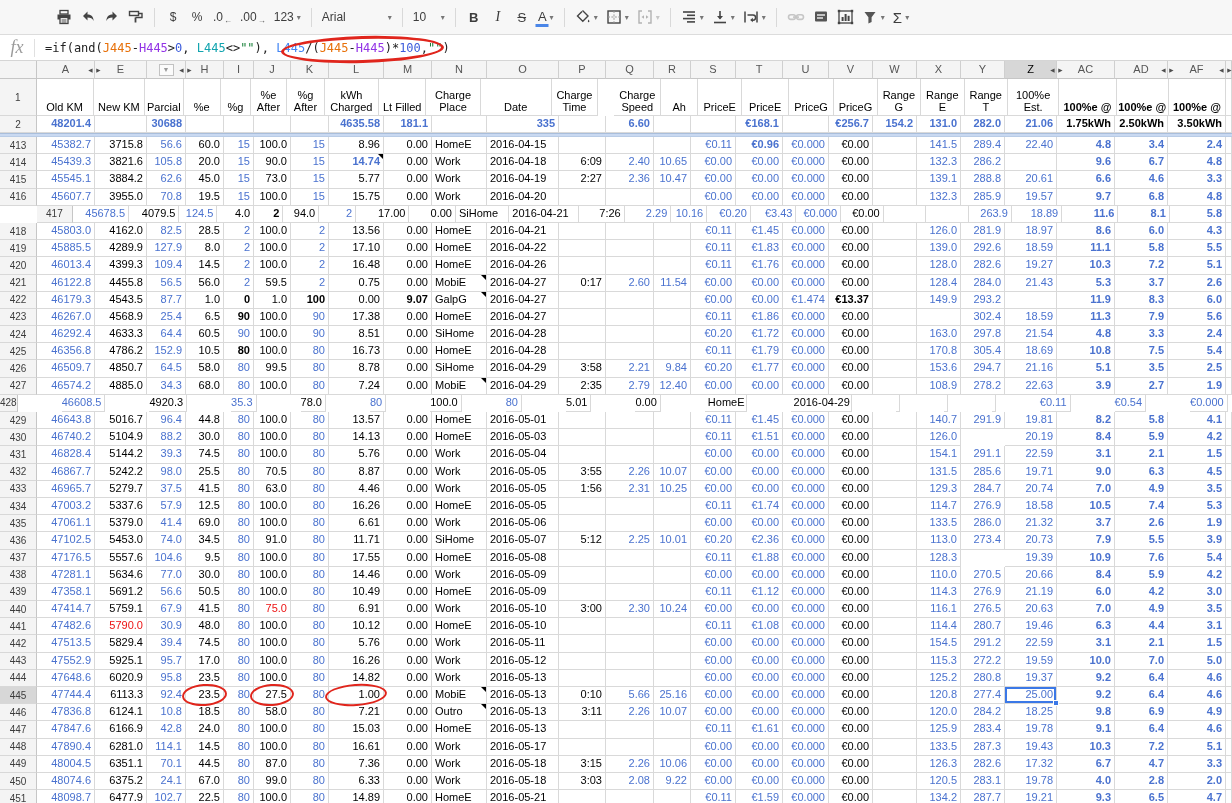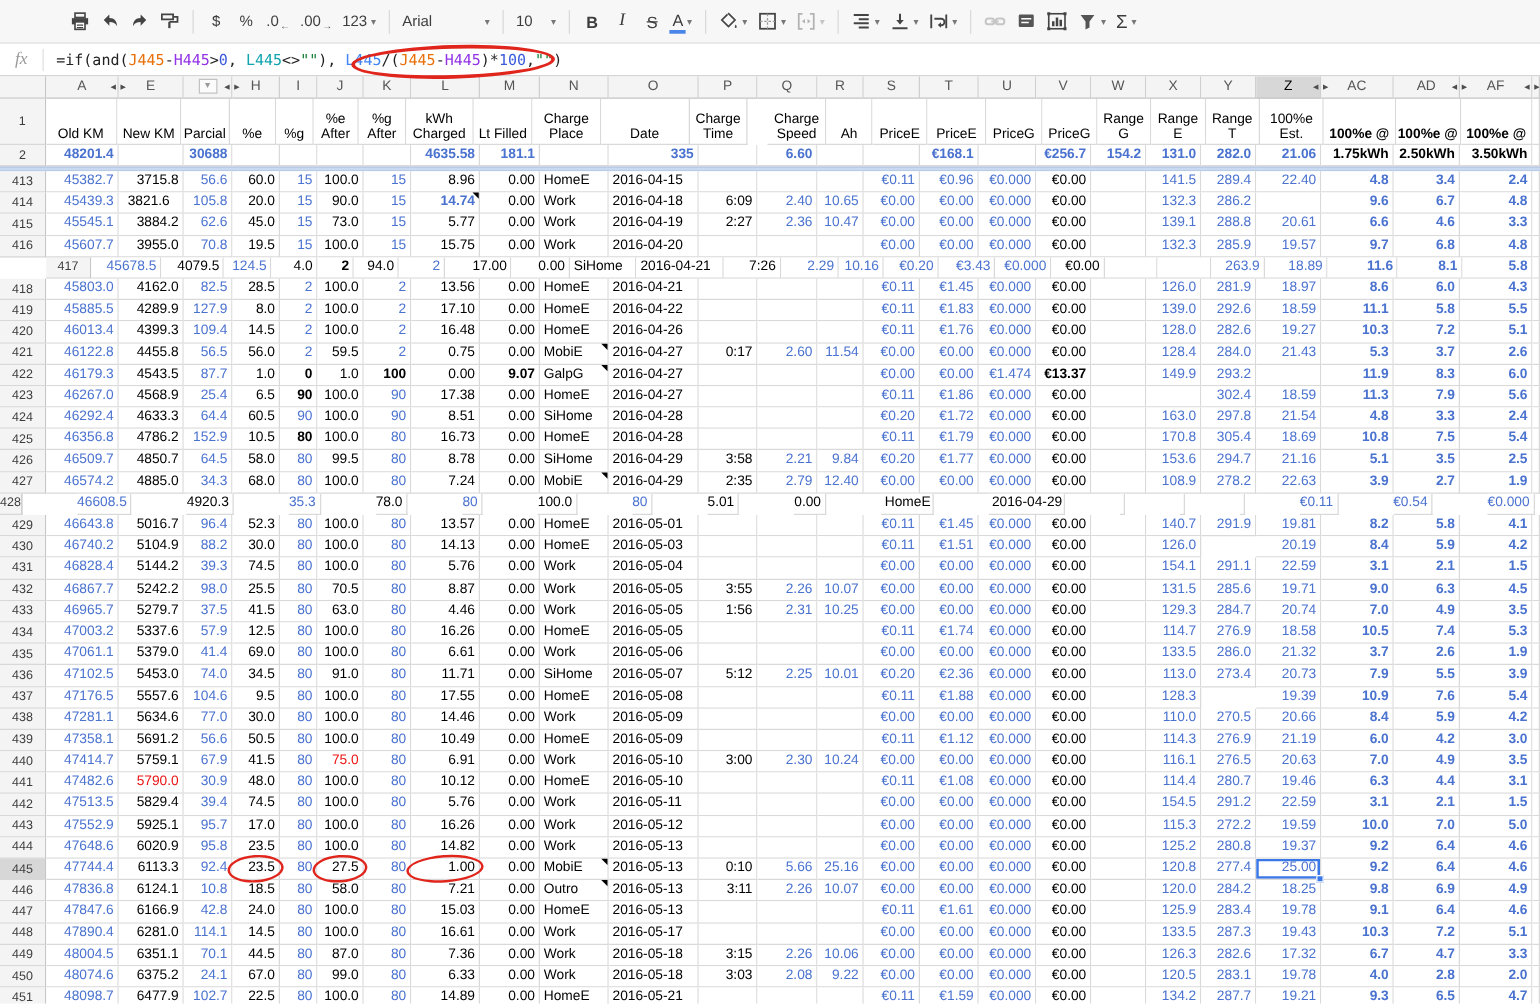--- a/index.html
+++ b/index.html
@@ -21,21 +21,21 @@
   .strike-s{text-decoration:line-through;font-size:13px;}
   .acolor{position:relative;font-size:13px;line-height:12px;}
   .acolor .bar{position:absolute;left:50%;transform:translateX(-50%);bottom:-4px;width:13px;height:3px;background:#4a86e8;}
   .mini{font-size:8px;color:#555;margin-left:1px;position:relative;top:3px;}
   .fontname{min-width:78px;justify-content:space-between;font-size:12px;}
   .fontsize{min-width:40px;justify-content:space-between;font-size:12px;}
   .sigma{font-size:15px;}
   
   .fbar{position:relative;height:26px;background:#fff;border-bottom:1px solid #d5d5d5;
         display:flex;align-items:center;overflow:visible;z-index:30;}
-  .fx{font-family:"Liberation Serif",serif;font-style:italic;color:#9a9a9a;font-size:14px;
+  .fx{font-family:"Liberation Serif",serif;font-style:italic;color:#9a9a9a;font-size:18px;
       width:34px;text-align:center;flex:0 0 auto;}
   .fdiv{width:1px;height:18px;background:#e0e0e0;margin-right:10px;}
   .ftext{font-family:"DejaVu Sans Mono","Liberation Mono",monospace;font-size:12px;white-space:pre;color:#222;}
   .red-ellipse{position:absolute;left:281px;top:1px;width:163px;height:27px;border:3px solid #e0251c;
                border-radius:50%;transform:rotate(-1.6deg);pointer-events:none;z-index:40;}
   
   .grid{position:relative;background:#fff;}
   .gr{display:flex;flex-direction:row;width:1232px;}
   .corner{width:37px;background:#f4f4f4;border-right:1px solid #c6c6c6;border-bottom:1px solid #c6c6c6;}
   .ch{position:relative;height:18px;background:#f4f4f4;border-right:1px solid #cfcfcf;
@@ -352,36 +352,36 @@
         <div class="c blk" style="width: 37px;">100.0</div>
         <div class="c blue" style="width: 38px;">15</div>
         <div class="c blk" style="width: 55px;">8.96</div>
         <div class="c blk" style="width: 48px;">0.00</div>
         <div class="c blk al" style="width: 55px;">HomeE</div>
         <div class="c blk al" style="width: 72px;">2016-04-15</div>
         <div class="c blk" style="width: 47px;"></div>
         <div class="c blue" style="width: 48px;"></div>
         <div class="c blue" style="width: 37px;"></div>
         <div class="c blue" style="width: 45px;">€0.11</div>
-        <div class="c blue" style="width: 47px;">€0.96</div>
+        <div class="c blue" style="width: 47px; font-weight: bold;">€0.96</div>
         <div class="c blue" style="width: 46px;">€0.000</div>
         <div class="c blk" style="width: 44px;">€0.00</div>
         <div class="c blue" style="width: 44px;"></div>
         <div class="c blue" style="width: 44px;">141.5</div>
         <div class="c blue" style="width: 44px;">289.4</div>
         <div class="c blue" style="width: 52px;">22.40</div>
         <div class="c bb" style="width: 58px;">4.8</div>
         <div class="c bb" style="width: 53px;">3.4</div>
         <div class="c bb" style="width: 58px;">2.4</div>
         <div class="c blk" style="width: 6px;"></div>
       </div>
       <div class="gr dr" style="height: 17.2px;">
         <div class="rowhdr" style="width: 37px;">414</div>
         <div class="c blue" style="width: 58px;">45439.3</div>
-        <div class="c blk" style="width: 52px; text-align: center;">3821.6</div>
+        <div class="c blk" style="width: 52px;">3821.6</div>
         <div class="c blue" style="width: 39px;">105.8</div>
         <div class="c blk" style="width: 38px;">20.0</div>
         <div class="c blue" style="width: 30px;">15</div>
         <div class="c blk" style="width: 37px;">90.0</div>
         <div class="c blue" style="width: 38px;">15</div>
         <div class="c blk bb note" style="width: 55px;">14.74</div>
         <div class="c blk" style="width: 48px;">0.00</div>
         <div class="c blk al" style="width: 55px;">Work</div>
         <div class="c blk al" style="width: 72px;">2016-04-18</div>
         <div class="c blk" style="width: 47px;">6:09</div>
@@ -804,21 +804,21 @@
         <div class="c bb" style="width: 58px;">2.6</div>
         <div class="c bb" style="width: 53px;">1.9</div>
         <div class="c bb" style="width: 58px;">1.3</div>
         <div class="c blk" style="width: 6px;"></div>
       </div>
       <div class="gr dr" style="height: 17.2px;">
         <div class="rowhdr" style="width: 37px;">429</div>
         <div class="c blue" style="width: 58px;">46643.8</div>
         <div class="c blk" style="width: 52px;">5016.7</div>
         <div class="c blue" style="width: 39px;">96.4</div>
-        <div class="c blk" style="width: 38px;">52.3</div>
+        <div class="c blk" style="width: 38px;">44.8</div>
         <div class="c blue" style="width: 30px;">80</div>
         <div class="c blk" style="width: 37px;">100.0</div>
         <div class="c blue" style="width: 38px;">80</div>
         <div class="c blk" style="width: 55px;">13.57</div>
         <div class="c blk" style="width: 48px;">0.00</div>
         <div class="c blk al" style="width: 55px;">HomeE</div>
         <div class="c blk al" style="width: 72px;">2016-05-01</div>
         <div class="c blk" style="width: 47px;"></div>
         <div class="c blue" style="width: 48px;"></div>
         <div class="c blue" style="width: 37px;"></div>

